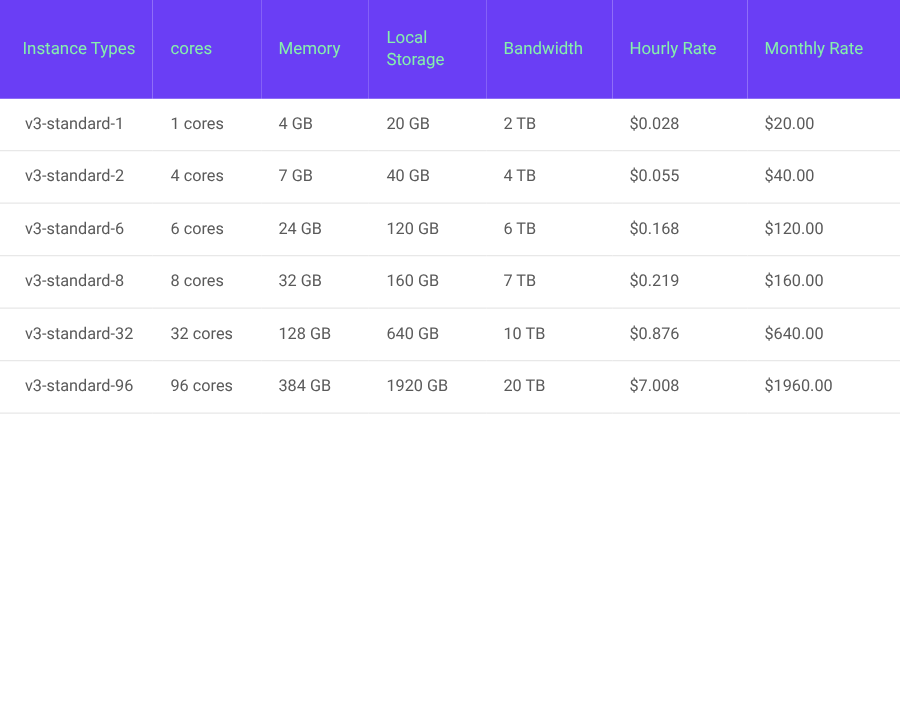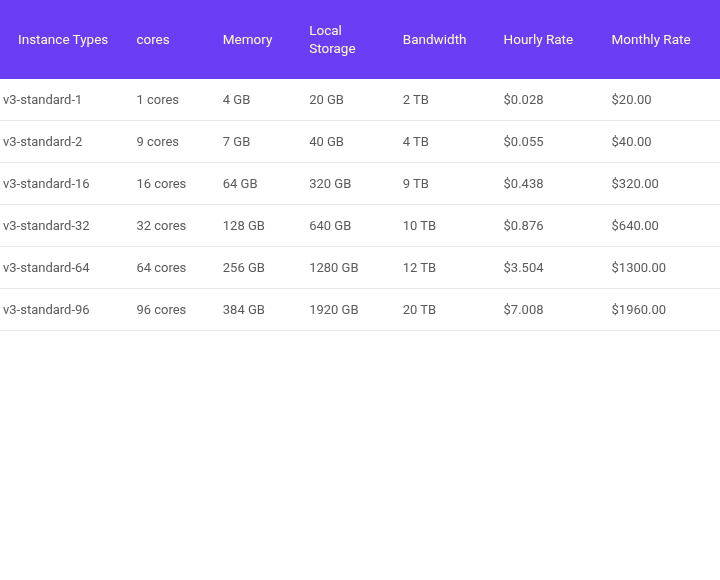--- a/index.html
+++ b/index.html
@@ -14,42 +14,42 @@
       height: 580px;
       overflow: hidden;
     }
     .pricing-table {
       width: 100%;
       border-collapse: collapse;
       table-layout: fixed;
     }
     .pricing-table thead tr {
       background: #6a3ef5;
-      color: #fef9c3;
+      color: #86efac;
     }
     .pricing-table th {
       text-align: left;
       padding: 22px 8px 22px 14px;
       font-weight: 400;
       font-size: 13.5px;
       line-height: 1.3;
       vertical-align: middle;
     }
     .pricing-table th:first-child {
       padding-left: 18px;
     }
     .pricing-table td {
       padding: 13px 8px 13px 14px;
       font-size: 13px;
       color: #5a5a5a;
       border-bottom: 1px solid #e8e8e8;
       vertical-align: middle;
     }
     .pricing-table td:first-child {
-      padding-left: 3px;
+      padding-left: 20px;
     }
     .col-instance { width: 17%; }
     .col-vcpu     { width: 12%; }
     .col-memory   { width: 12%; }
     .col-storage  { width: 13%; }
     .col-bandwidth{ width: 14%; }
     .col-hourly   { width: 15%; }
     .col-monthly  { width: 17%; }
   </style>
 </head>
@@ -81,53 +81,53 @@
         <td>v3-standard-1</td>
         <td>1 cores</td>
         <td>4 GB</td>
         <td>20 GB</td>
         <td>2 TB</td>
         <td>$0.028</td>
         <td>$20.00</td>
       </tr>
       <tr>
         <td>v3-standard-2</td>
-        <td>9 cores</td>
+        <td>4 cores</td>
         <td>7 GB</td>
         <td>40 GB</td>
         <td>4 TB</td>
         <td>$0.055</td>
         <td>$40.00</td>
       </tr>
       <tr>
-        <td>v3-standard-16</td>
-        <td>16 cores</td>
-        <td>64 GB</td>
-        <td>320 GB</td>
-        <td>9 TB</td>
-        <td>$0.438</td>
-        <td>$320.00</td>
+        <td>v3-standard-6</td>
+        <td>6 cores</td>
+        <td>24 GB</td>
+        <td>120 GB</td>
+        <td>6 TB</td>
+        <td>$0.168</td>
+        <td>$120.00</td>
+      </tr>
+      <tr>
+        <td>v3-standard-8</td>
+        <td>8 cores</td>
+        <td>32 GB</td>
+        <td>160 GB</td>
+        <td>7 TB</td>
+        <td>$0.219</td>
+        <td>$160.00</td>
       </tr>
       <tr>
         <td>v3-standard-32</td>
         <td>32 cores</td>
         <td>128 GB</td>
         <td>640 GB</td>
         <td>10 TB</td>
         <td>$0.876</td>
         <td>$640.00</td>
-      </tr>
-      <tr>
-        <td>v3-standard-64</td>
-        <td>64 cores</td>
-        <td>256 GB</td>
-        <td>1280 GB</td>
-        <td>12 TB</td>
-        <td>$3.504</td>
-        <td>$1300.00</td>
       </tr>
       <tr>
         <td>v3-standard-96</td>
         <td>96 cores</td>
         <td>384 GB</td>
         <td>1920 GB</td>
         <td>20 TB</td>
         <td>$7.008</td>
         <td>$1960.00</td>
       </tr>

